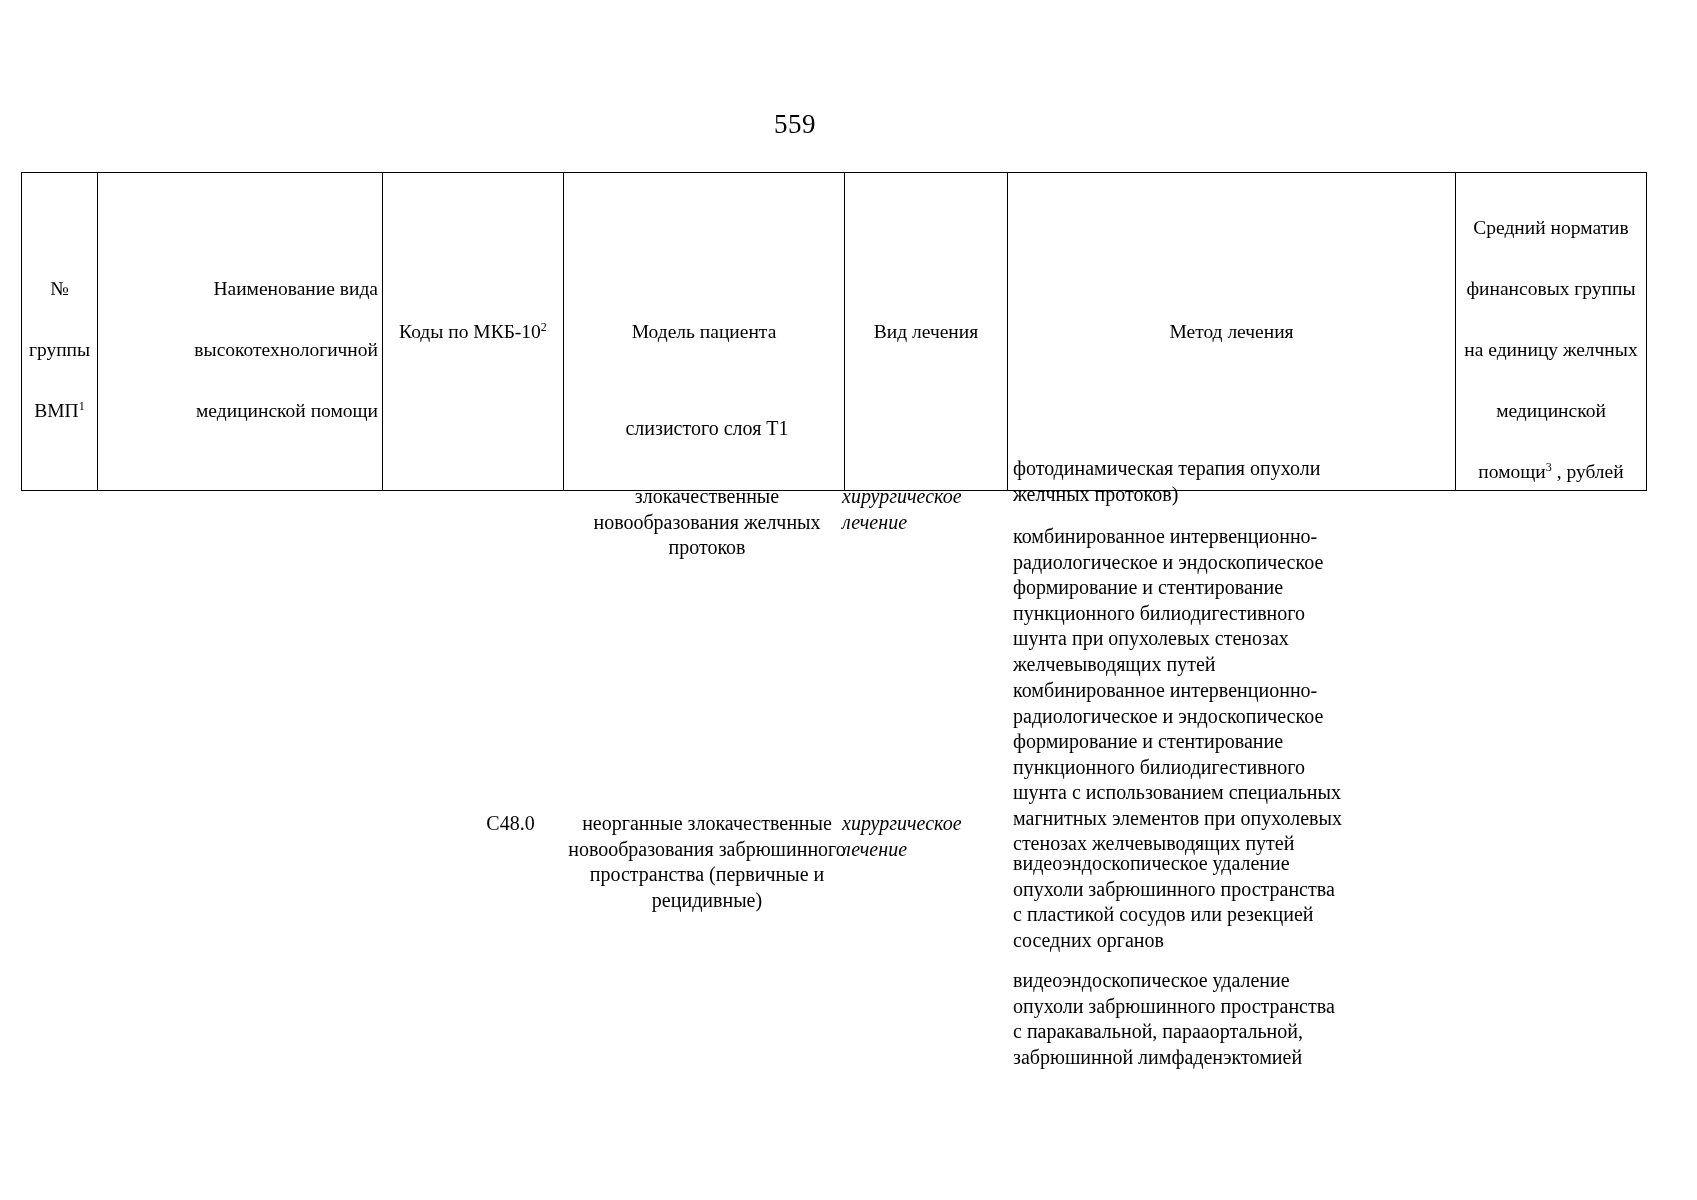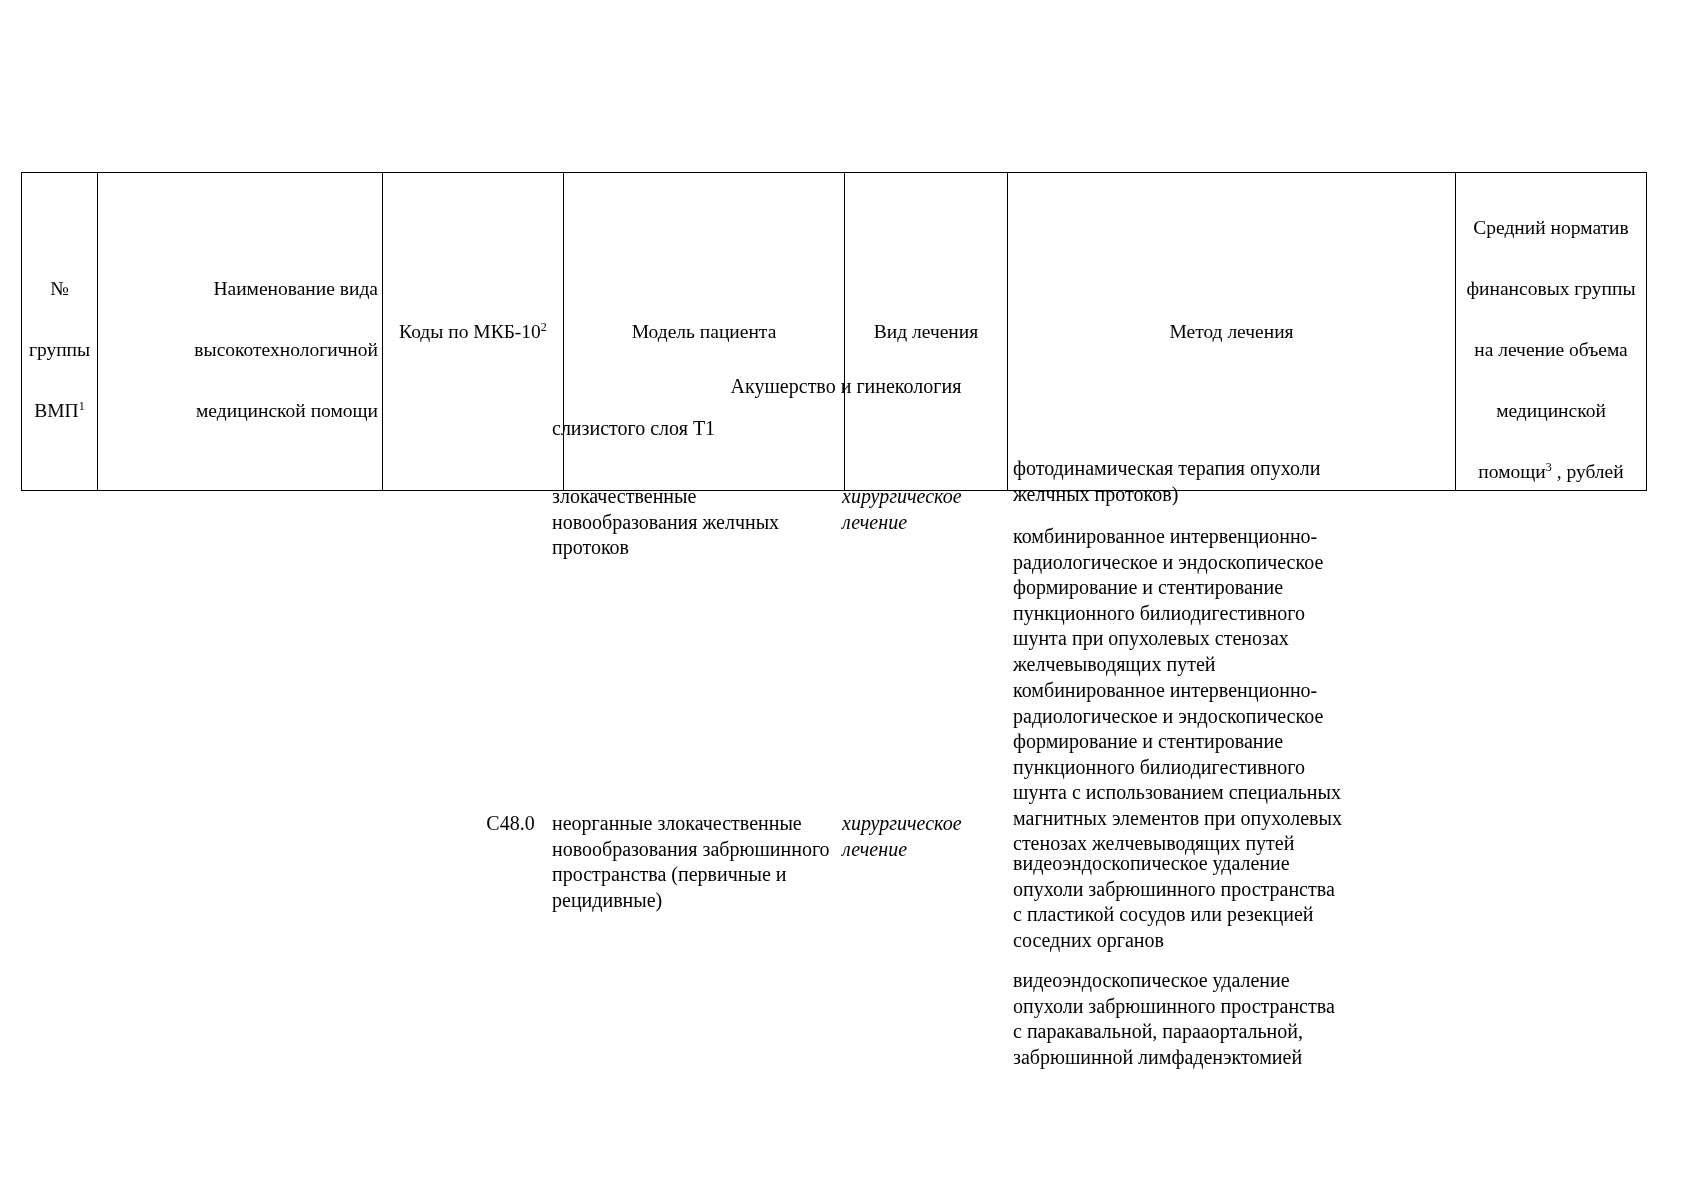--- a/index.html
+++ b/index.html
@@ -96,29 +96,30 @@
 
   .cell {
     position: absolute;
     font-size: 20px;
     line-height: 25.5px;
     text-align: left;
     white-space: pre-line;
   }
 
   .cell.c-code   { left: 420px;  width: 181px; text-align: center; }
-  .cell.c-model  { left: 552px;  width: 282px; }
+  .cell.c-model  { left: 566px;  width: 282px; text-align: center; }
   .cell.c-kind   { left: 842px;  width: 160px; font-style: italic; }
   .cell.c-method { left: 1013px; width: 460px; margin-top: 40px; }
 </style>
 </head>
 <body>
 
 <div class="page">
 
+  <div class="page-number">559</div>
 
   <table class="header-table">
     <tbody>
       <tr>
         <td class="col-num">
           <span class="hline">№</span>
           <span class="hline">группы</span>
           <span class="hline"><span>ВМП</span><sup>1</sup></span>
         </td>
         <td class="col-name">
@@ -128,29 +129,28 @@
         </td>
         <td class="col-codes">
           <span>Коды по МКБ-10</span><sup>2</sup>
         </td>
         <td class="col-model">Модель пациента</td>
         <td class="col-kind">Вид лечения</td>
         <td class="col-method">Метод лечения</td>
         <td class="col-norm">
           <span class="hline">Средний норматив</span>
           <span class="hline">финансовых группы</span>
-          <span class="hline">на лечение объема</span>
+          <span class="hline">на единицу желчных</span>
           <span class="hline">медицинской</span>
           <span class="hline"><span>помощи</span><sup>3</sup><span> , рублей</span></span>
         </td>
       </tr>
     </tbody>
   </table>
 
-  <div class="section-heading">Акушерство и гинекология</div>
 
   <div class="body-area" id="body-area">
       <div class="content-row" style="position: absolute; left: 0px; top: 0px; width: 1697px;">
         <div class="cell c-model">слизистого слоя T1</div>
         <div class="cell c-method">фотодинамическая терапия опухоли
 желчных протоков)</div>
       </div>
       <div class="content-row" style="position: absolute; left: 0px; top: 68px; width: 1697px;">
         <div class="cell c-model">злокачественные
 новообразования желчных

